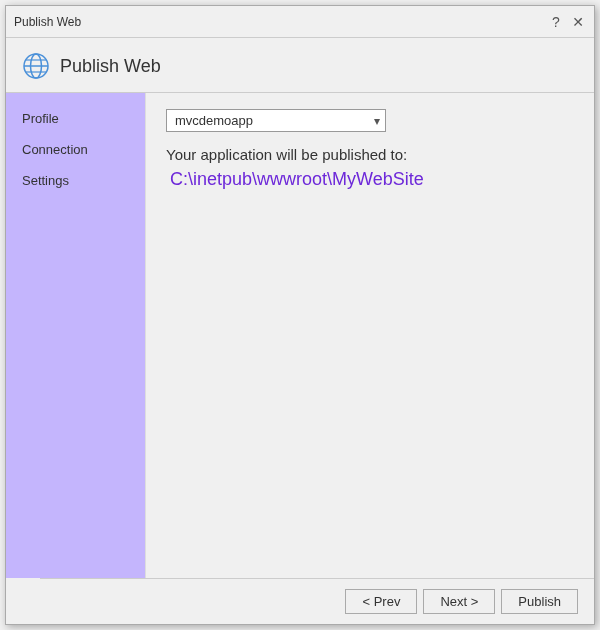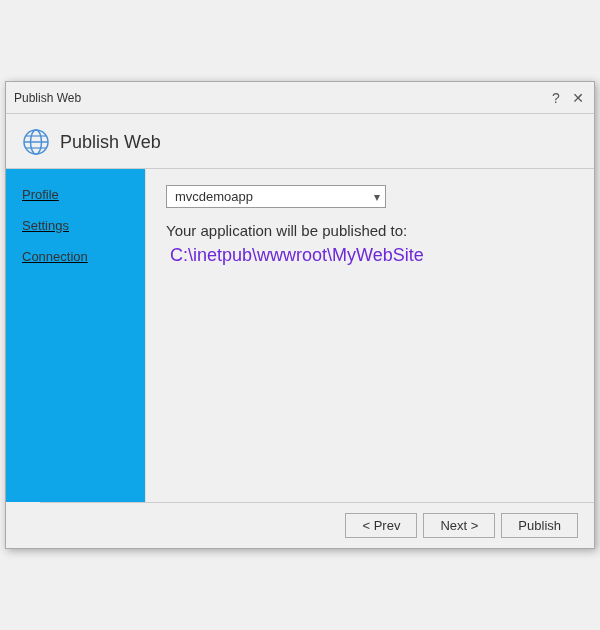--- a/index.html
+++ b/index.html
@@ -15,21 +15,21 @@
       display: flex;
       justify-content: center;
       align-items: center;
       width: 600px;
       height: 630px;
       overflow: hidden;
     }
 
     .window {
       width: 590px;
-      height: 468px;
+      height: 620px;
       background: #f0f0f0;
       border: 1px solid #aaa;
       box-shadow: 2px 2px 8px rgba(0,0,0,0.3);
       display: flex;
       flex-direction: column;
     }
 
     .title-bar {
       background: #f0f0f0;
       border-bottom: 1px solid #ccc;
@@ -93,25 +93,24 @@
     }
 
     .content-area {
       display: flex;
       flex: 1;
       overflow: hidden;
     }
 
     .sidebar {
       width: 140px;
-      background: #0ea5e9;
+      background: #c4b5fd;
       border-right: 1px solid #ddd;
       padding-top: 10px;
       flex-shrink: 0;
-      text-decoration: underline;
     }
 
     .sidebar-item {
       padding: 8px 16px;
       cursor: pointer;
       color: #333;
       position: relative;
       display: flex;
       align-items: center;
     }
@@ -236,24 +235,24 @@
     <span class="header-title">Publish Web</span>
   </div>
 
   <div class="content-area">
 
     <div class="sidebar">
       <div class="sidebar-item">
         <span>Profile</span>
       </div>
       <div class="sidebar-item">
+        <span>Connection</span>
+      </div>
+      <div class="sidebar-item">
         <span>Settings</span>
-      </div>
-      <div class="sidebar-item">
-        <span>Connection</span>
       </div>
     </div>
 
     <div class="main-content">
       <div class="profile-row">
         <div class="select-wrapper">
           <select class="profile-select">
             <option>mvcdemoapp</option>
           </select>
         </div>

